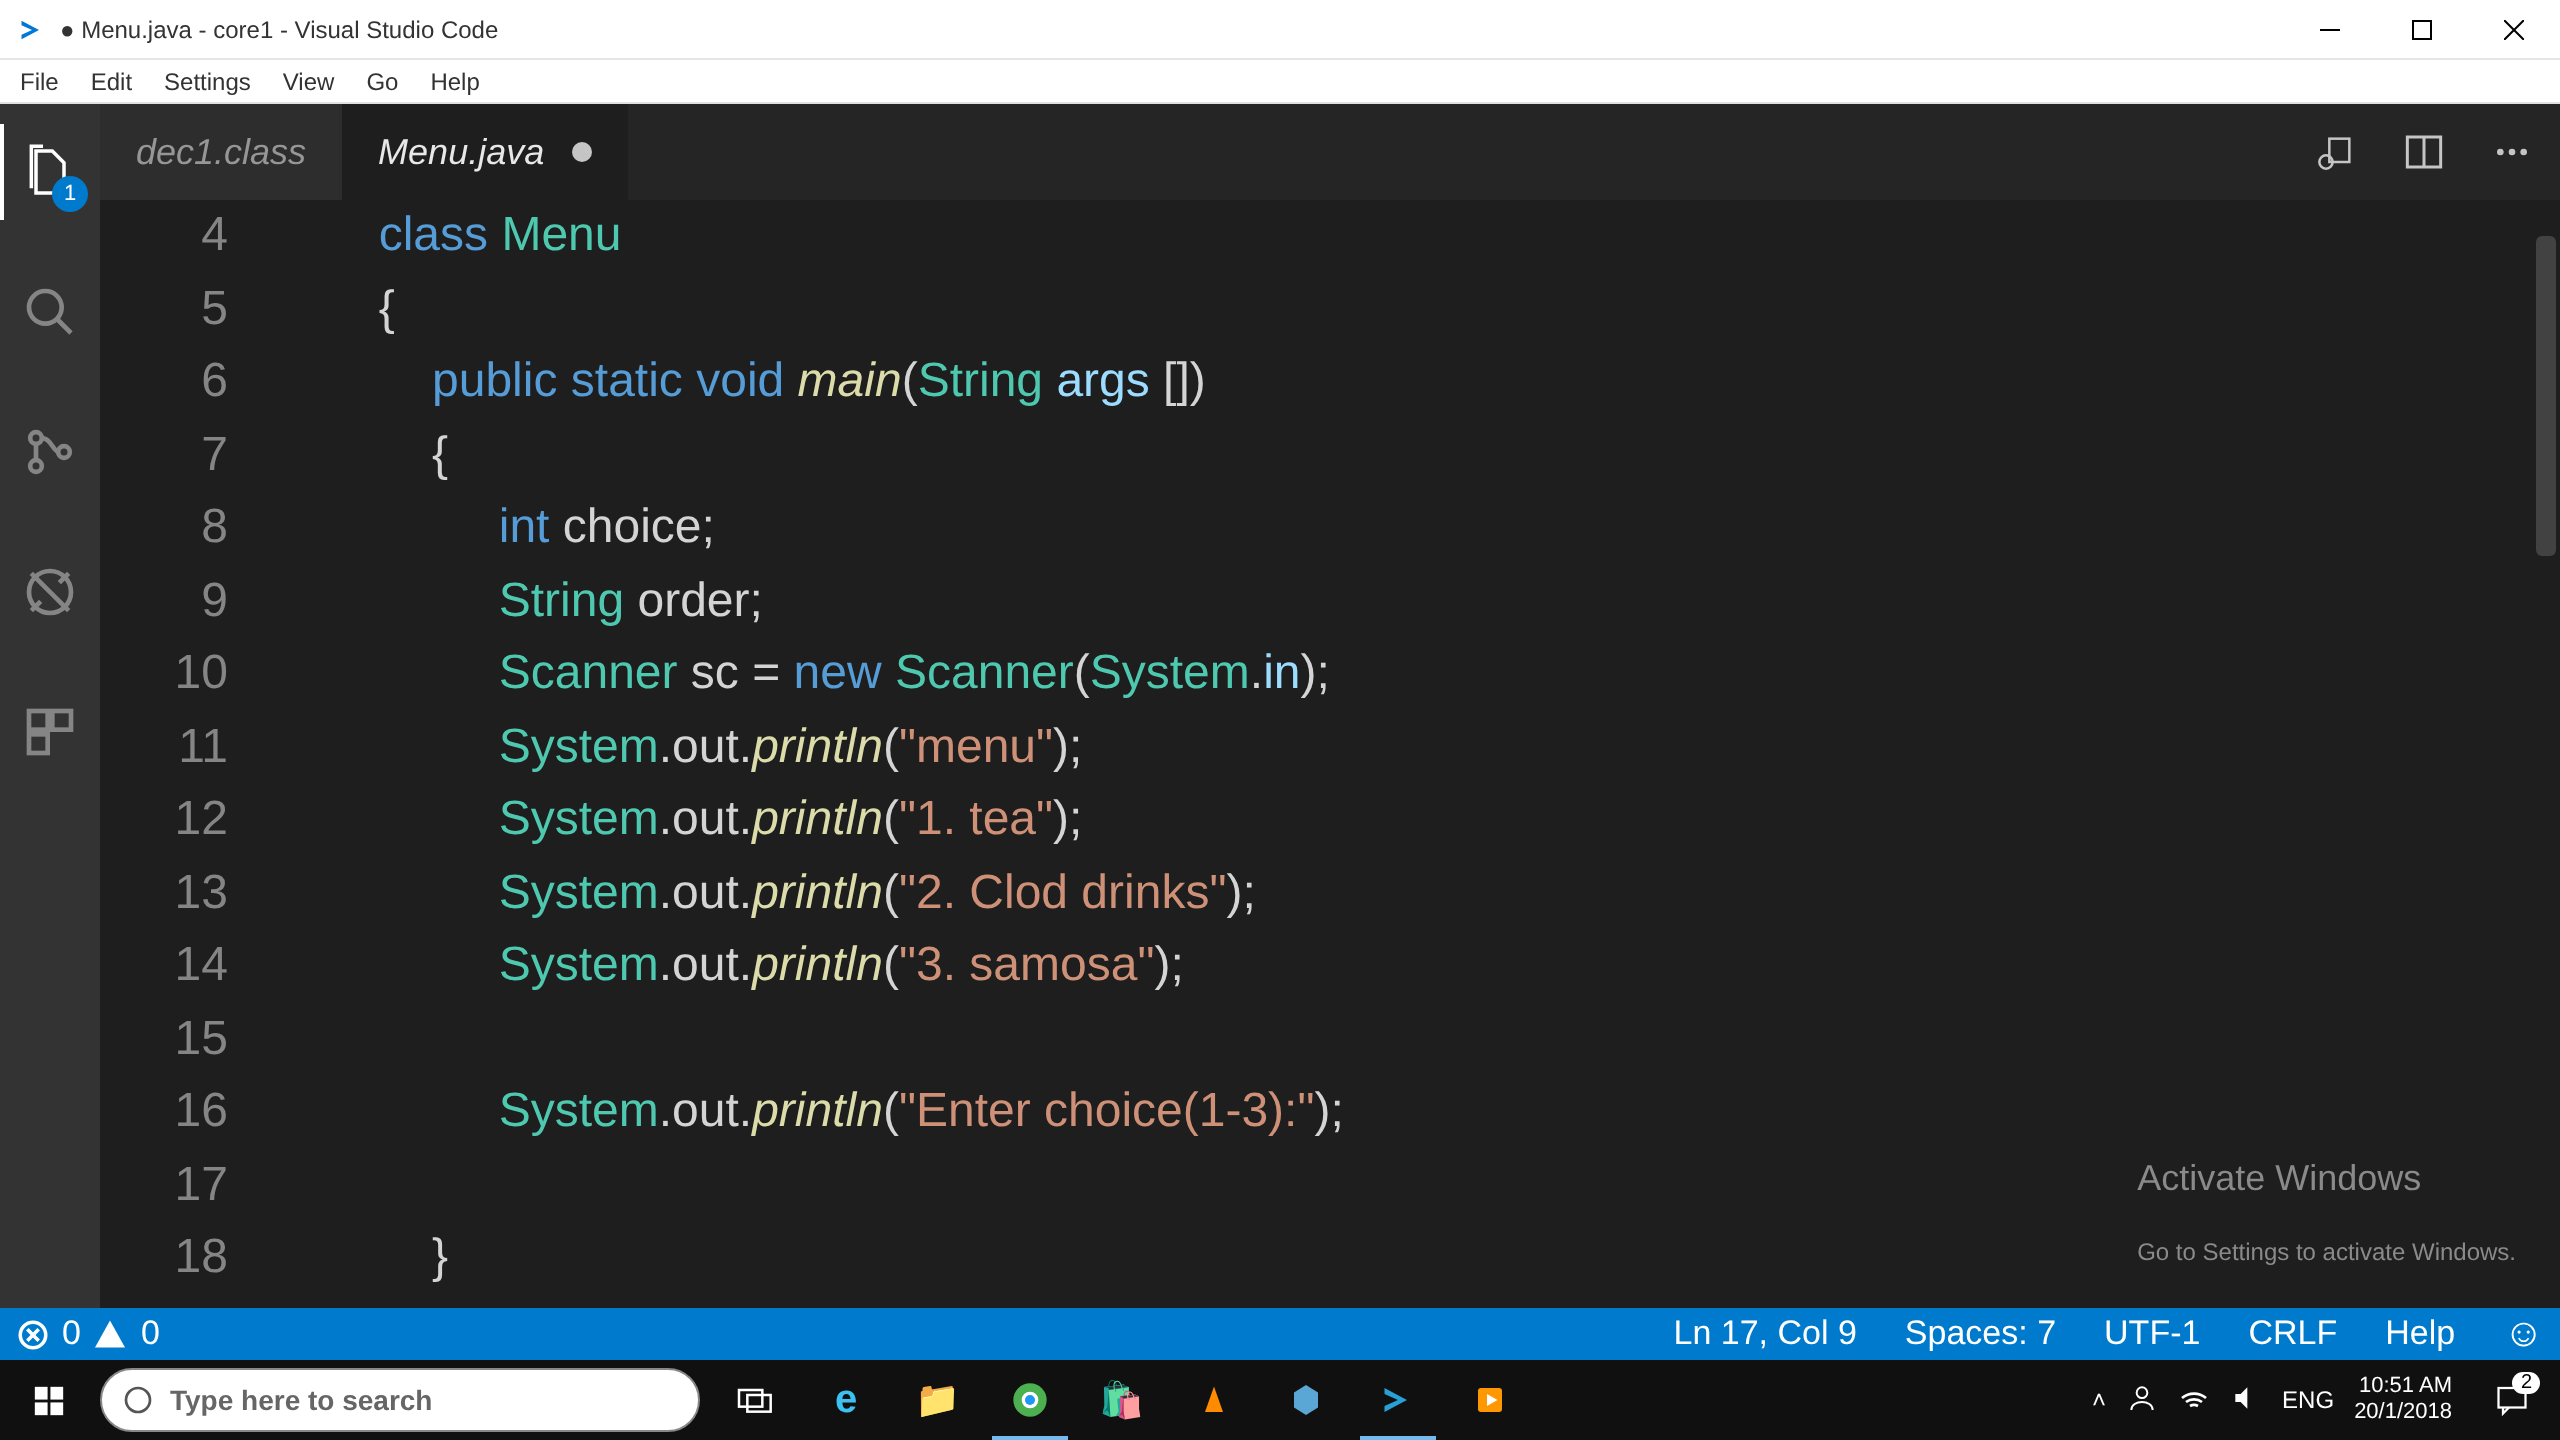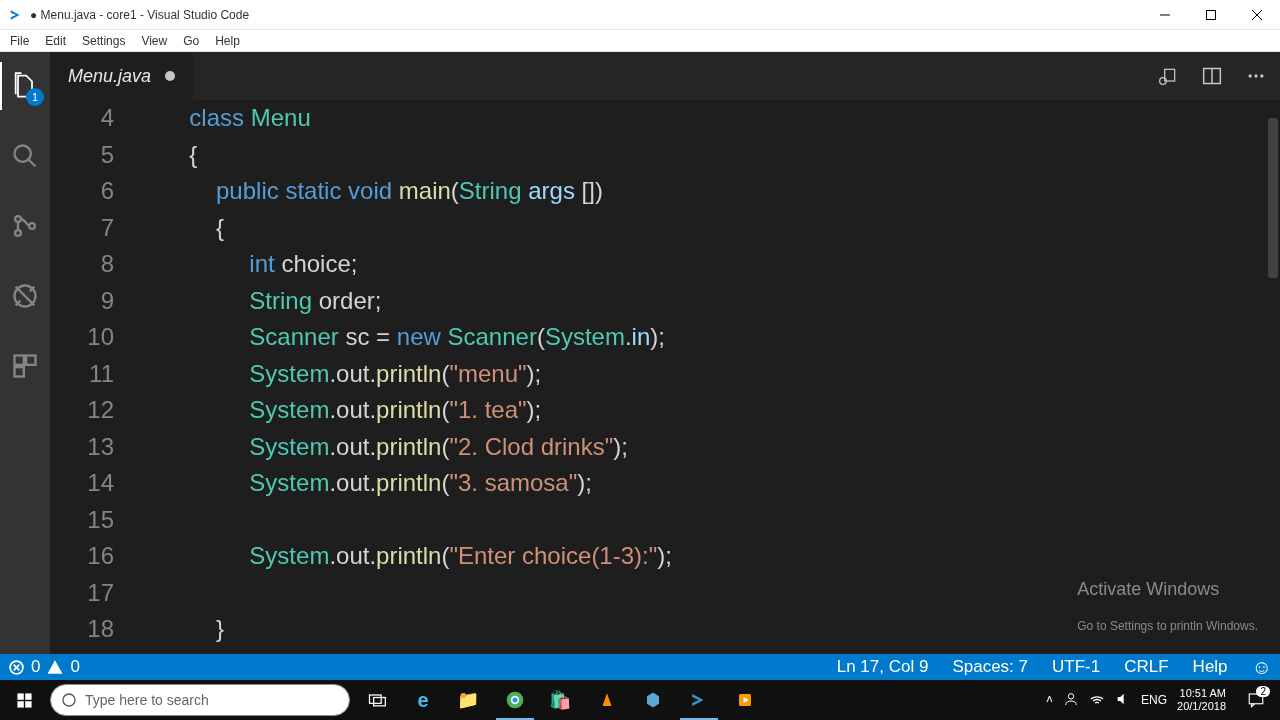--- a/index.html
+++ b/index.html
@@ -36,42 +36,42 @@
 .tabs-right { margin-left:auto; display:flex; align-items:center; padding-right:12px; gap:20px; color:#c5c5c5; }
 .tabs-right .tr { width:24px; height:24px; display:flex; align-items:center; justify-content:center; }
 
 
 .code-area { flex:1; display:flex; font-family:Consolas,"Courier New",monospace; font-size:24px; line-height:36.5px; overflow:hidden; position:relative; }
 .gutter { background:#1e1e1e; color:#858585; text-align:right; width:86px; padding:0 22px 0 0; }
 .code  { flex:1; color:#d4d4d4; white-space:pre; overflow:hidden; }
 .tok-kw   { color:#569cd6; }
 .tok-type { color:#4ec9b0; }
 .tok-str  { color:#ce9178; }
-.tok-meth { color:#dcdcaa; }
+.tok-meth { color:#dcdcaa;font-style:italic; }
 .tok-field{ color:#9cdcfe;margin-top:35px; }
 
 .minimap { width:14px; background:#1e1e1e; position:relative; }
 .minimap .thumb { position:absolute; right:2px; top:18px; width:10px; height:160px; background:#424242; border-radius:3px; }
 
 
 .statusbar { height:26px; background:#007acc; color:#fff; display:flex; align-items:center; font-size:17px; padding:0 8px; gap:16px; }
 .statusbar .sb-left { display:flex; align-items:center; gap:6px; }
 .statusbar .sb-right { margin-left:auto; display:flex; align-items:center; gap:24px; }
 .statusbar .smile { font-size:20px; }
 .sb-ico { display:inline-flex; align-items:center; }
 
 
 .activate { position:absolute; right:22px; bottom:10px; text-align:left; color:#8a8a8a; pointer-events:none;}
 .activate .l1 { font-size:18px; }
 .activate .l2 { font-size:12px; }
 
 
 .taskbar { height:40px; background:#101010; display:flex; align-items:center; }
 .tb-btn { width:48px; height:40px; display:flex; align-items:center; justify-content:center; color:#fff; }
-.search-pill { flex:0 0 300px; height:32px; background:#fff; border-radius:16px; display:flex; align-items:center; margin:0 4px 0 2px; color:#666; font-size:14px; padding:0 10px; gap:8px; border:1px solid #888; }
+.search-pill { flex:0 0 300px; height:32px; background:#fff; border-radius:16px; display:flex; align-items:center; margin:0 4px 0 2px; color:#666; font-size:14px; padding:0 10px; gap:8px; border:1px solid #888;font-weight:bold; }
 .tb-mid { display:flex; align-items:center; }
 .tb-mid .ic { width:46px; height:40px; display:flex; align-items:center; justify-content:center; color:#fff; font-size:18px; position:relative; }
 .tb-mid .ic.active::after { content:""; position:absolute; left:4px; right:4px; bottom:0; height:2px; background:#76b9ed; }
 .tb-tray { margin-left:auto; display:flex; align-items:center; color:#fff; font-size:12px; gap:10px; padding-right:4px; }
 .tb-tray .clock { text-align:right; line-height:13px; font-size:11px; }
 .tb-notif { width:40px; height:40px; display:flex; align-items:center; justify-content:center; position:relative; }
 .tb-notif .b { position:absolute; top:6px; right:6px; background:#fff; color:#000; font-size:10px; border-radius:8px; padding:0 4px; }
 </style>
 </head>
 <body>
@@ -150,20 +150,23 @@
         <svg width="28" height="28" viewBox="0 0 24 24" fill="none" stroke="currentColor" stroke-width="2">
             <rect x="3" y="3" width="8" height="8"></rect>
             <rect x="13" y="3" width="8" height="8"></rect>
             <rect x="3" y="13" width="8" height="8"></rect>
           </svg>
       </div>
     </div>
 
     <div class="editor-col">
       <div class="tabs">
+        <div class="tab">
+            <span>dec1.class</span>
+          </div>
         <div class="tab active">
           <span>Menu.java</span>
           <span class="dirty-dot"></span>
         </div>
         <div class="tabs-right">
           <div class="tr">
               <svg width="20" height="20" viewBox="0 0 24 24" fill="none" stroke="currentColor" stroke-width="1.5">
                 <rect x="8" y="4" width="12" height="14"></rect>
                 <circle cx="6" cy="18" r="4"></circle>
               </svg>
@@ -202,21 +205,21 @@
             <div>17</div>
             <div>18</div>
         </div>
         <div class="code" id="code-body"><div>        <span class="tok-kw">class</span> <span class="tok-type">Menu</span></div><div>        {</div><div>            <span class="tok-kw">public</span> <span class="tok-kw">static</span> <span class="tok-kw">void</span> <span class="tok-meth">main</span>(<span class="tok-type">String</span> <span class="tok-field">args</span> [])</div><div>            {</div><div>                 <span class="tok-kw">int</span> choice;</div><div>                 <span class="tok-type">String</span> order;</div><div>                 <span class="tok-type">Scanner</span> sc = <span class="tok-kw">new</span> <span class="tok-type">Scanner</span>(<span class="tok-type">System</span>.<span class="tok-field">in</span>);</div><div>                 <span class="tok-type">System</span>.out.<span class="tok-meth">println</span>(<span class="tok-str">"menu"</span>);</div><div>                 <span class="tok-type">System</span>.out.<span class="tok-meth">println</span>(<span class="tok-str">"1. tea"</span>);</div><div>                 <span class="tok-type">System</span>.out.<span class="tok-meth">println</span>(<span class="tok-str">"2. Clod drinks"</span>);</div><div>                 <span class="tok-type">System</span>.out.<span class="tok-meth">println</span>(<span class="tok-str">"3. samosa"</span>);</div><div>&nbsp;</div><div>                 <span class="tok-type">System</span>.out.<span class="tok-meth">println</span>(<span class="tok-str">"Enter choice(1-3):"</span>);</div><div>&nbsp;</div><div>            }</div></div>
         <div class="minimap">
             <div class="thumb"></div>
           </div>
 
         <div class="activate">
           <div class="l1">Activate Windows</div>
-          <div class="l2">Go to Settings to println Windows.</div>
+          <div class="l2">Go to Settings to activate Windows.</div>
         </div>
       </div>
     </div>
   </div>
 
   <div class="statusbar">
     <div class="sb-left">
       <span class="sb-ico">
           <svg width="17" height="17" viewBox="0 0 24 24" fill="none" stroke="#fff" stroke-width="2.5">
             <circle cx="12" cy="12" r="9"></circle>

